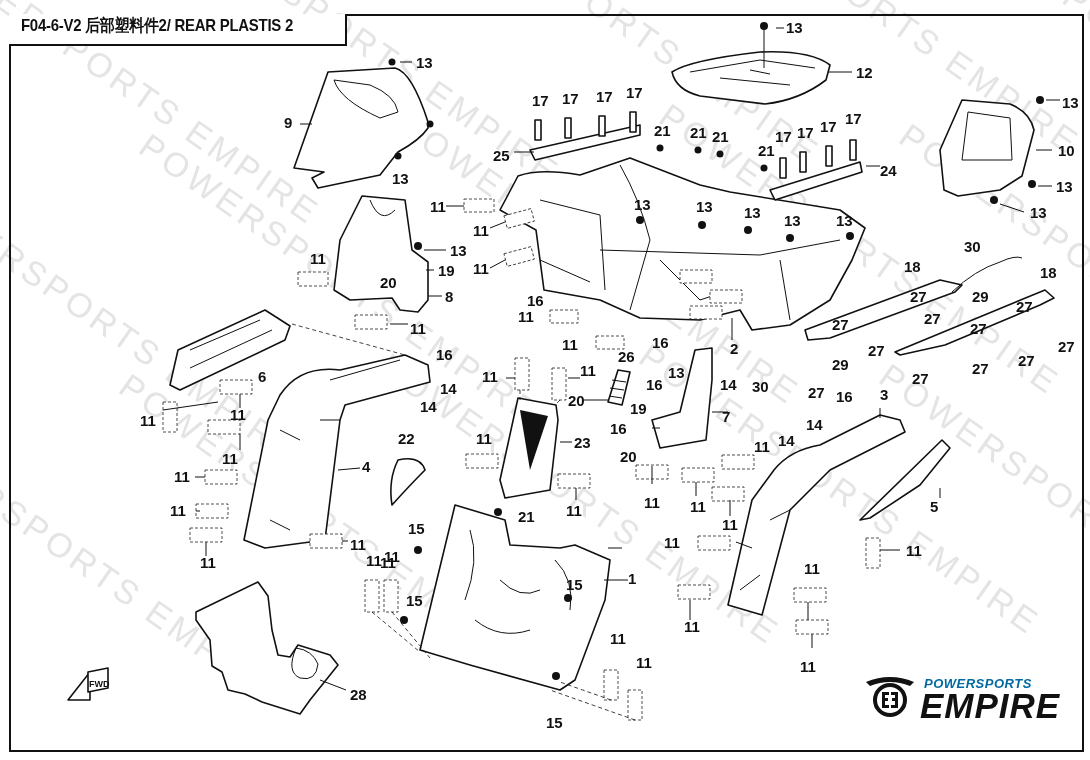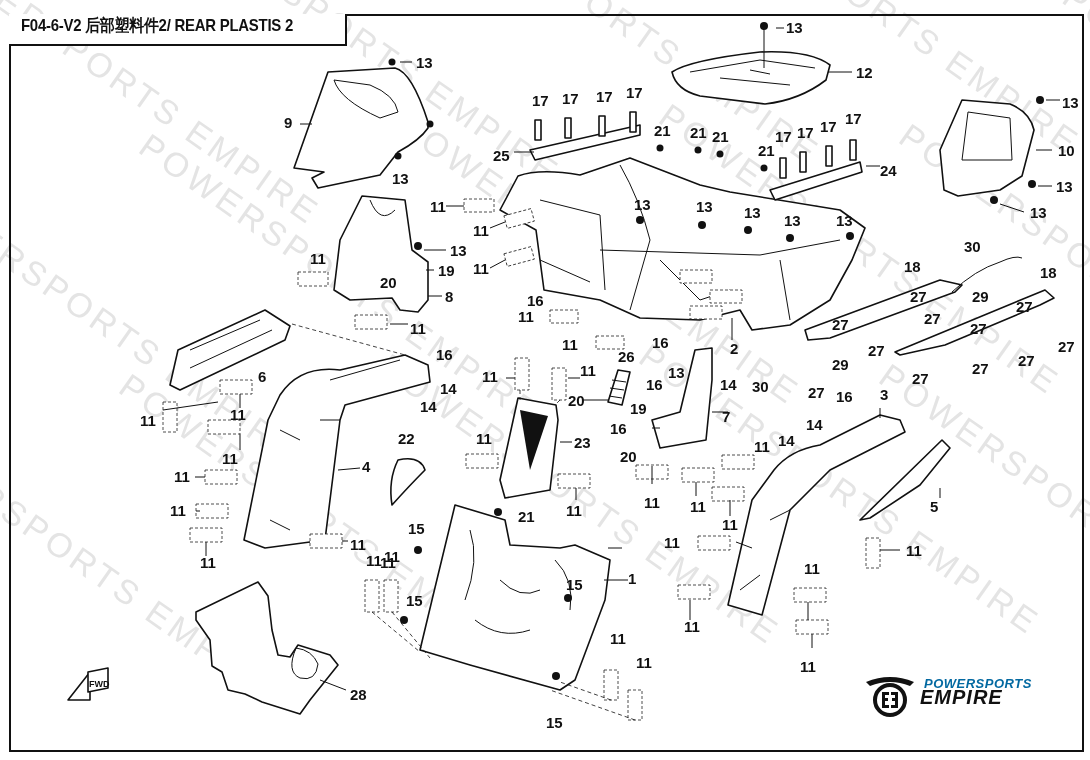--- a/index.html
+++ b/index.html
@@ -12,21 +12,21 @@
   .wm div{position:absolute;font-size:34px;color:#e4e4e4;font-weight:normal;transform:rotate(35deg);white-space:nowrap;letter-spacing:4px;}
   .callout{font-family:"Liberation Sans",sans-serif;font-size:15px;font-weight:bold;fill:#111;}
   .part{fill:#fff;stroke:#111;stroke-width:1.6;stroke-linejoin:round;}
   .part-thin{fill:none;stroke:#111;stroke-width:1;}
   .leader{stroke:#111;stroke-width:1;fill:none;}
   .dash{stroke:#111;stroke-width:0.8;stroke-dasharray:4 3;fill:none;}
   .clipbox{fill:#fff;stroke:#222;stroke-width:0.8;stroke-dasharray:3 2;}
   .fast{fill:#111;}
   #logo{position:absolute;left:862px;top:672px;width:200px;height:50px;}
   #logo .l1{position:absolute;left:62px;top:4px;font-size:13px;font-weight:bold;font-style:italic;color:#0369a1;letter-spacing:0.5px;}
-  #logo .l2{position:absolute;left:58px;top:14px;font-size:20px;font-weight:bold;font-style:italic;color:#111;letter-spacing:1px;}
+  #logo .l2{position:absolute;left:58px;top:14px;font-size:35px;font-weight:bold;font-style:italic;color:#111;letter-spacing:1px;}
 </style>
 </head>
 <body>
 
 <div class="wm">
   <div style="left:-120px;top:60px;">POWERSPORTS EMPIRE</div>
   <div style="left:120px;top:20px;">POWERSPORTS EMPIRE</div>
   <div style="left:380px;top:0px;">POWERSPORTS EMPIRE</div>
   <div style="left:640px;top:-10px;">POWERSPORTS EMPIRE</div>
   <div style="left:880px;top:10px;">POWERSPORTS EMPIRE</div>

